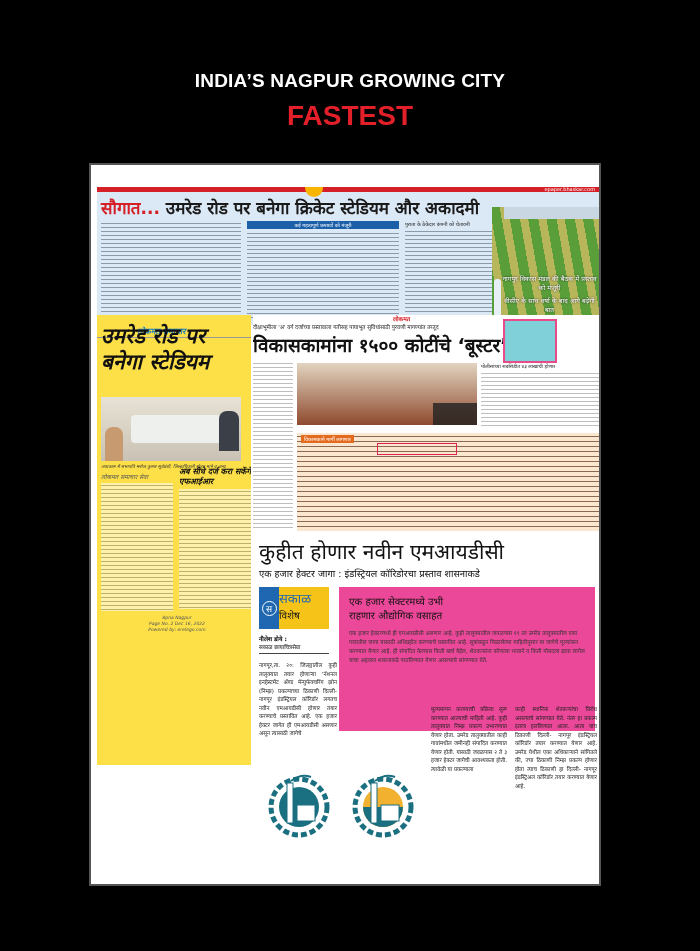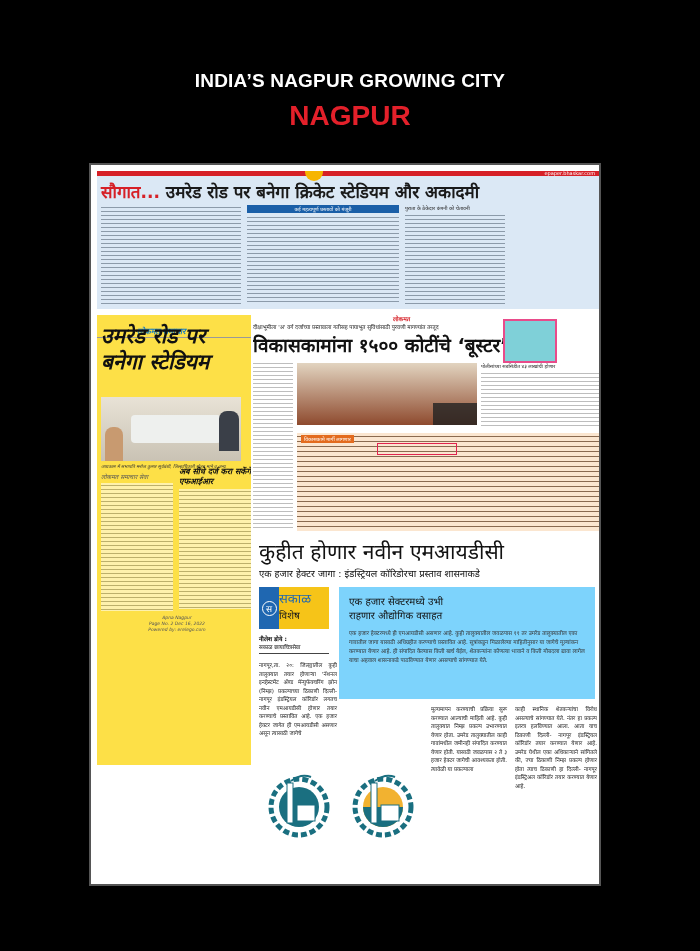--- a/index.html
+++ b/index.html
@@ -9,37 +9,43 @@
   .page{position:absolute;left:89px;top:163px;width:512px;height:723px;background:#fff;border:2px solid #555}
   .blk{position:absolute;overflow:hidden}
   .lines{background:repeating-linear-gradient(#fff 0 2px,#888 2px 3px,#fff 3px 4px);opacity:.55}
   .lines-blue{background:repeating-linear-gradient(#dbe8f5 0 2px,#6a7a8a 2px 3px,#dbe8f5 3px 4px);opacity:.7}
   .lines-orange{background:repeating-linear-gradient(#fbe6d0 0 3px,#8a6a50 3px 4px,#fbe6d0 4px 5px)}
 </style>
 </head>
 <body>
 
 <div class="hdr1">INDIA’S NAGPUR GROWING CITY</div>
-<div class="hdr2">NAGPUR</div>
+<div class="hdr2">FASTEST</div>
 
 <div class="page">
 
-  <div class="blk" style="left:6px;top:6px;width:502px;height:138px;background:#dbe8f5;">
+  <div class="blk" style="left:6px;top:22px;width:502px;height:138px;background:#dbe8f5;">
     <div style="position:absolute;left:0;top:0;width:502px;height:5px;background:#d62027"></div>
     <div style="position:absolute;left:208px;top:0;width:18px;height:10px;background:#f7b500;border-radius:0 0 9px 9px"></div>
     <div style="position:absolute;right:4px;top:-1px;color:#fff;font-size:5px">epaper.bhaskar.com</div>
     <div style="position:absolute;left:4px;top:9px;font-size:17px;font-weight:bold;white-space:nowrap">
       <span style="color:#d62027">सौगात...</span><span style="color:#1a1a1a"> उमरेड रोड पर बनेगा क्रिकेट स्टेडियम और अकादमी</span>
     </div>
     <div class="lines-blue" style="position:absolute;left:4px;top:34px;width:140px;height:100px"></div>
     <div style="position:absolute;left:150px;top:34px;width:152px;height:8px;background:#1a5fa8;color:#fff;font-size:5px;text-align:center;line-height:8px">कई महत्वपूर्ण प्रस्तावों को मंजूरी</div>
     <div class="lines-blue" style="position:absolute;left:150px;top:44px;width:152px;height:90px"></div>
     <div style="position:absolute;left:308px;top:34px;font-size:5px;color:#222">पुराता के ठेकेदार कंपनी को चेतावनी</div>
     <div class="lines-blue" style="position:absolute;left:308px;top:42px;width:100px;height:92px"></div>
 
+    <div style="position:absolute;left:395px;top:20px;width:107px;height:118px;background:repeating-linear-gradient(80deg,#5a9e3a 0 10px,#b8b65a 10px 18px);">
+      <div style="position:absolute;left:12px;top:0;width:95px;height:12px;background:#c9d7e2"></div>
+      <div style="position:absolute;left:10px;top:68px;width:95px;color:#fff;font-size:6.5px;text-align:center;line-height:9px;text-shadow:0 0 2px #000">नागपुर विकास मंडल की बैठक में प्रस्ताव को मंजूरी</div>
+      <div style="position:absolute;left:10px;top:90px;width:95px;color:#fff;font-size:6.5px;text-align:center;line-height:9px;text-shadow:0 0 2px #000">वीसीए के साथ वर्षा के बाद आगे बढ़ेगी बात</div>
+      <div style="position:absolute;left:2px;top:72px;width:7px;height:38px;background:#e6eef6;border-radius:3px"></div>
+    </div>
   </div>
 
   <div class="blk" style="left:6px;top:150px;width:154px;height:450px;background:#fde047;font-style:italic;">
     <div style="position:absolute;left:40px;top:10px;color:#1a7fc1;font-size:8px;font-weight:bold">लोकमत समाचार</div>
     <div style="position:absolute;left:0;top:22px;width:154px;height:1px;background:#999"></div>
     <div style="position:absolute;left:4px;top:8px;width:150px;font-size:21px;font-weight:bold;line-height:26px;color:#111">उमरेड रोड पर बनेगा स्टेडियम</div>
     <div style="position:absolute;left:4px;top:82px;width:140px;height:64px;background:linear-gradient(#e8e2d6,#c9c2b4);">
       <div style="position:absolute;left:30px;top:18px;width:90px;height:28px;background:#eef0ee;border-radius:4px"></div>
       <div style="position:absolute;left:4px;top:30px;width:18px;height:34px;background:#c89a70;border-radius:8px 8px 0 0"></div>
       <div style="position:absolute;left:118px;top:14px;width:20px;height:40px;background:#3a3f48;border-radius:8px 8px 0 0"></div>
@@ -83,21 +89,21 @@
       </div>
       <div style="flex:1;text-align:left;line-height:17px;padding-top:3px">
         <div style="font-size:13px;color:#1f67b1">सकाळ</div>
         <div style="font-size:10px;color:#1a1a1a">विशेष</div>
       </div>
     </div>
     <div style="position:absolute;left:6px;top:98px;font-size:6px;font-weight:bold">नीलेश डोये :</div>
     <div style="position:absolute;left:6px;top:106px;font-size:5.5px">सकाळ छायाचित्रसेवा</div>
     <div style="position:absolute;left:6px;top:116px;width:70px;height:1px;background:#444"></div>
 
-    <div style="position:absolute;left:86px;top:50px;width:256px;height:112px;background:#7dd3fc">
+    <div style="position:absolute;left:86px;top:50px;width:256px;height:144px;background:#ec4899">
       <div style="position:absolute;left:10px;top:8px;font-size:10px;color:#111;line-height:14px">
         <div>एक हजार सेक्टरमध्ये उभी</div>
         <div>राहणार औद्योगिक वसाहत</div>
       </div>
       <div style="position:absolute;left:10px;top:42px;width:238px;font-size:5.6px;line-height:9px;color:#333">एक हजार हेक्टरमध्ये ही एमआयडीसी असणार आहे. कुही तालुक्यातील जवळपास ११ तर उमरेड तालुक्यातील एका गावातील जागा यासाठी अधिग्रहीत करण्याचे प्रस्तावित आहे. सूत्रांकडून मिळालेल्या माहितीनुसार या जागेचे मूल्यांकन करण्यात येणार आहे. ही संपादित केल्यास किती खर्च येईल, शेतकऱ्यांना कोणत्या भावाने व किती मोबदला द्यावा लागेल याचा अहवाल शासनाकडे पाठविण्यात येणार असल्याचे सांगण्यात येते.</div>
     </div>
 
     <div style="position:absolute;left:6px;top:124px;width:78px;font-size:5.5px;line-height:8.5px;text-align:justify;color:#222">नागपूर,ता. २०: जिल्ह्यातील कुही तालुक्यात तयार होणाऱ्या 'नॅशनल इन्व्हेस्टमेंट अँण्ड मॅन्युफॅक्चरिंग झोन (निम्झ) प्रकल्पाच्या ठिकाणी दिल्ली- नागपूर इंडस्ट्रियल कॉरिडॉर लगतच नवीन एमआयडीसी होणार तयार करण्याचे प्रस्तावित आहे. एक हजार हेक्टर जागेत ही एमआयडीसी असणार असून त्यासाठी जागेचे</div>
     <div style="position:absolute;left:178px;top:168px;width:76px;font-size:5.5px;line-height:8.5px;text-align:justify;color:#222">मूल्यमापन करण्याची प्रक्रिया सुरू करण्यात आल्याची माहिती आहे. कुही तालुक्यात निम्झ प्रकल्प उभारण्यात येणार होता. उमरेड तालुक्यातील काही गावांमधील जमीनही संपादित करण्यात येणार होती. यासाठी जवळपास २ ते ३ हजार हेक्टर जागेची आवश्यकता होती. त्यावेळी या प्रकल्पाला</div>
     <div style="position:absolute;left:262px;top:168px;width:82px;font-size:5.5px;line-height:8.5px;text-align:justify;color:#222">काही स्थानिक शेतकऱ्यांचा विरोध असल्याचे सांगण्यात येते. नंतर हा प्रकल्प इतरत्र हलविण्यात आला. आता याच ठिकाणी दिल्ली- नागपूर इंडस्ट्रियल कॉरिडॉर तयार करण्यात येणार आहे. उमरेड येथील एका अधिकाऱ्याने सांगितले की, ज्या ठिकाणी निम्झ प्रकल्प होणार होता त्याच ठिकाणी हा दिल्ली- नागपूर इंडस्ट्रिअल कॉरिडॉर तयार करण्यात येणार आहे.</div>

